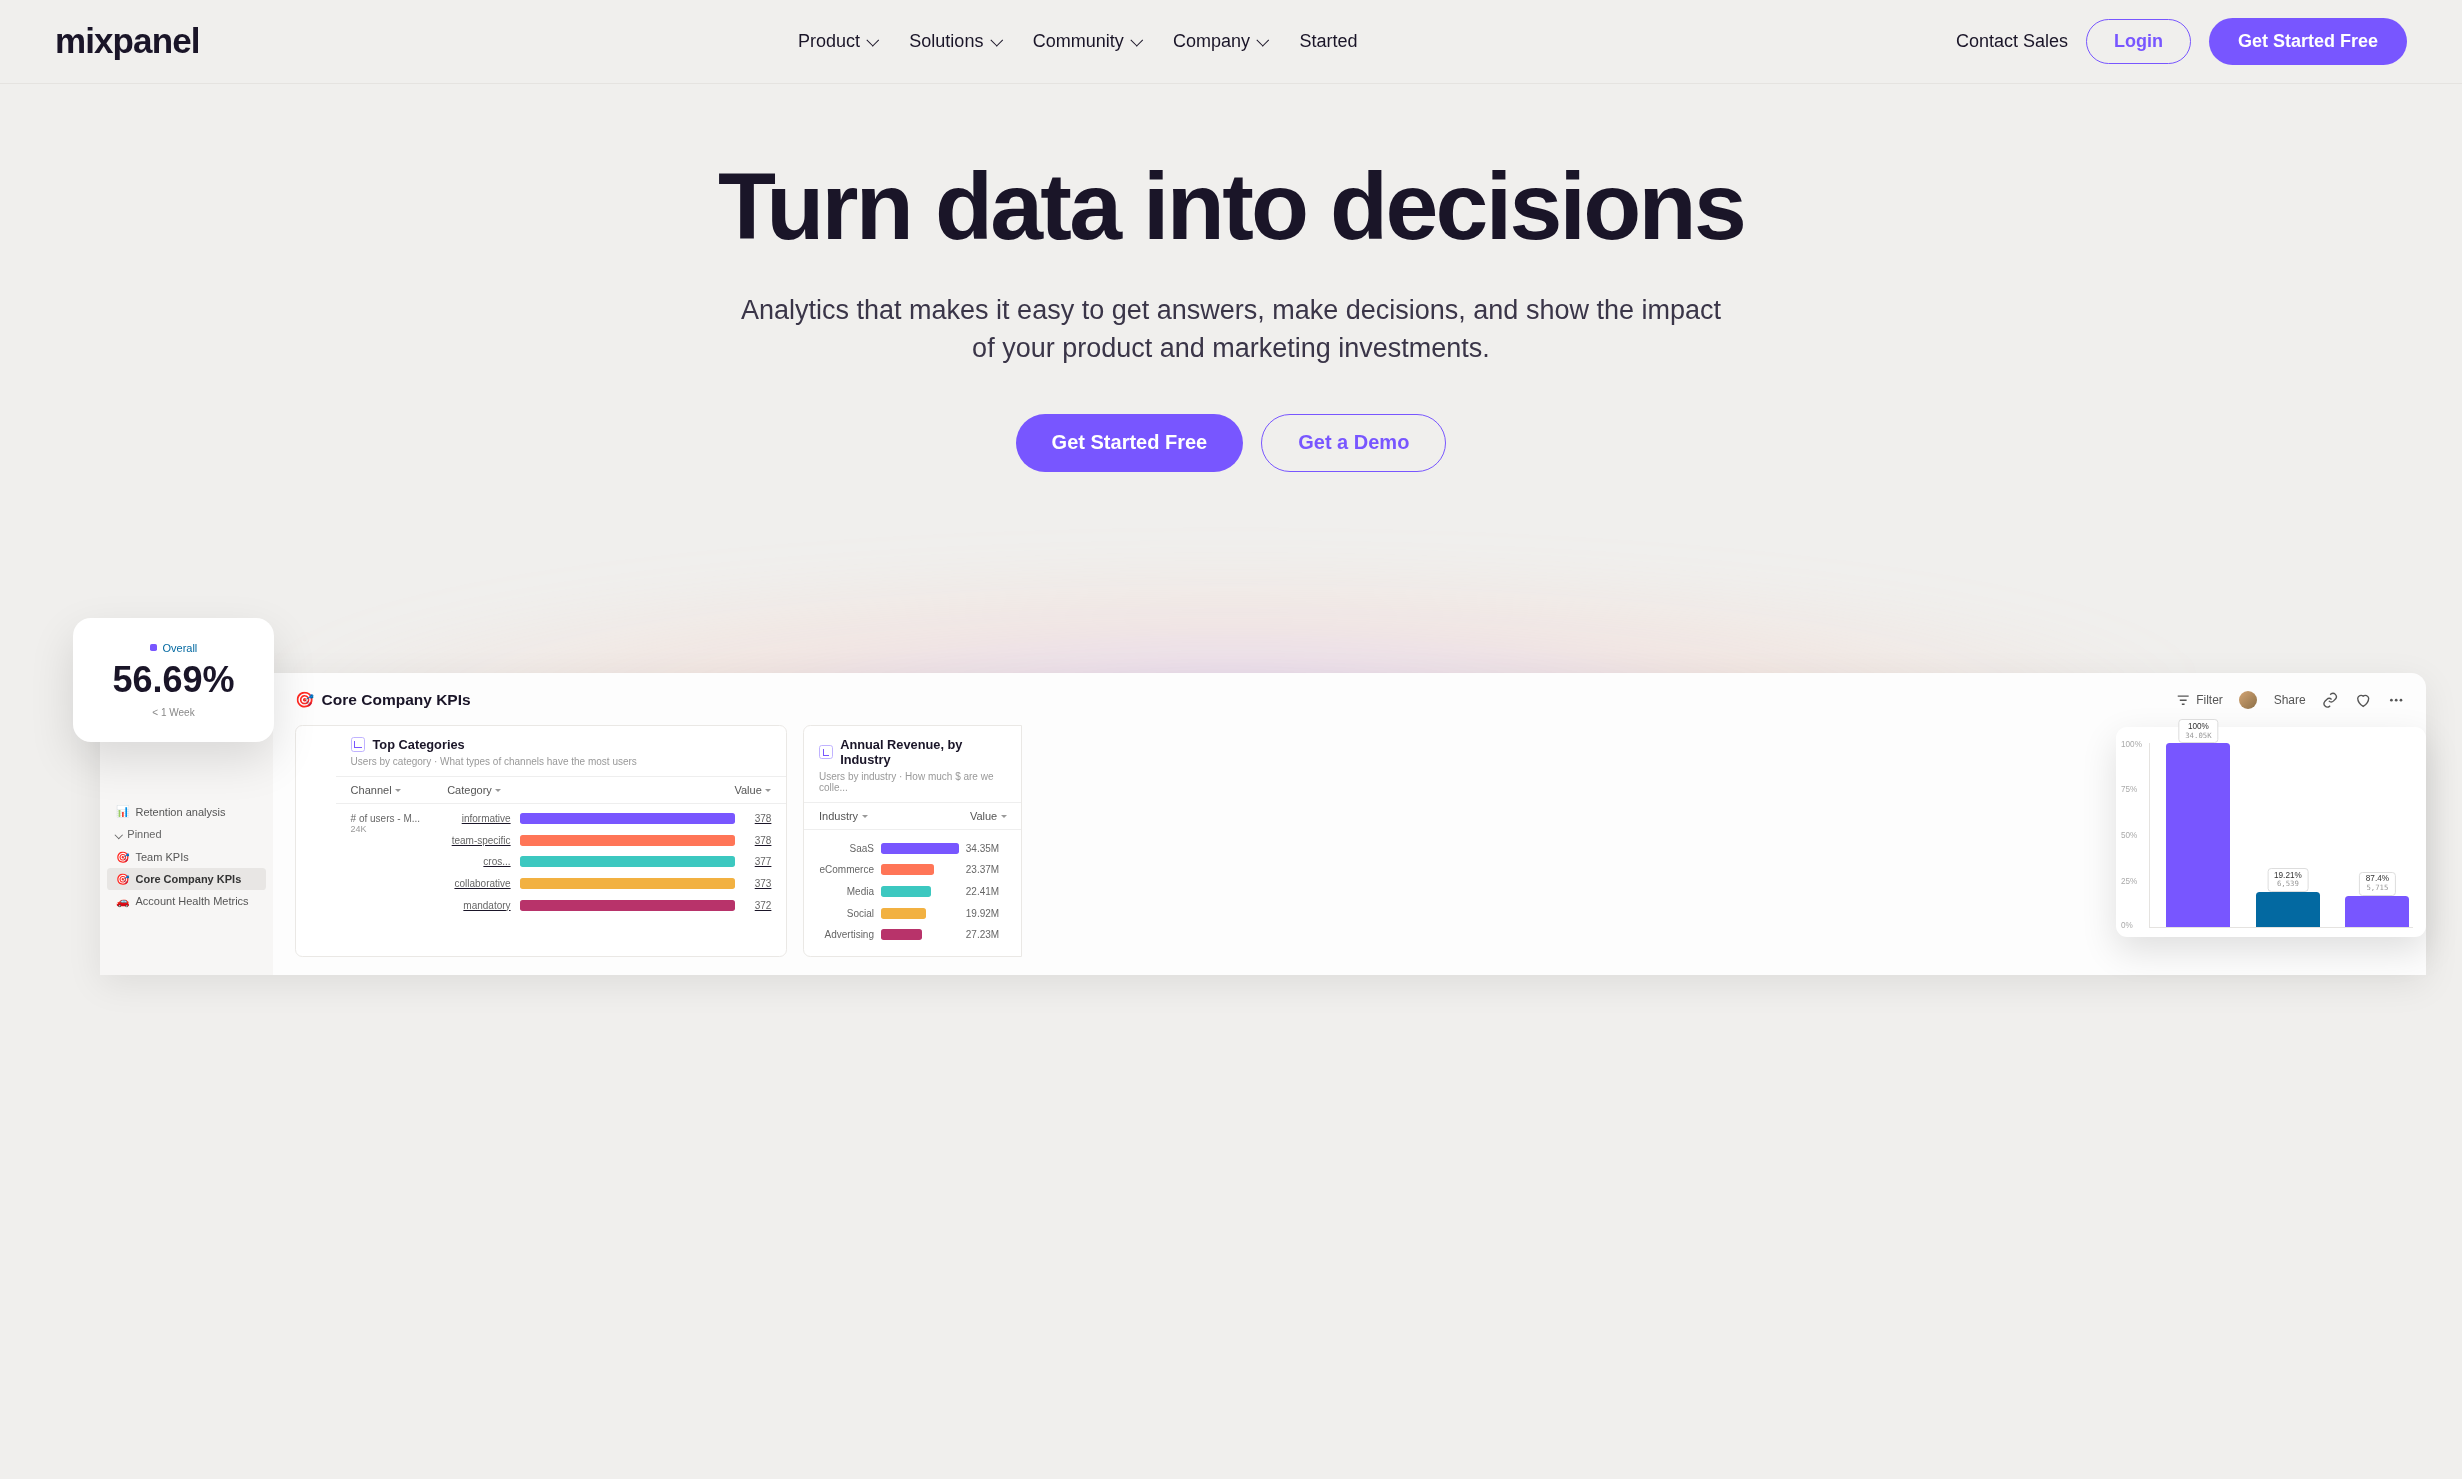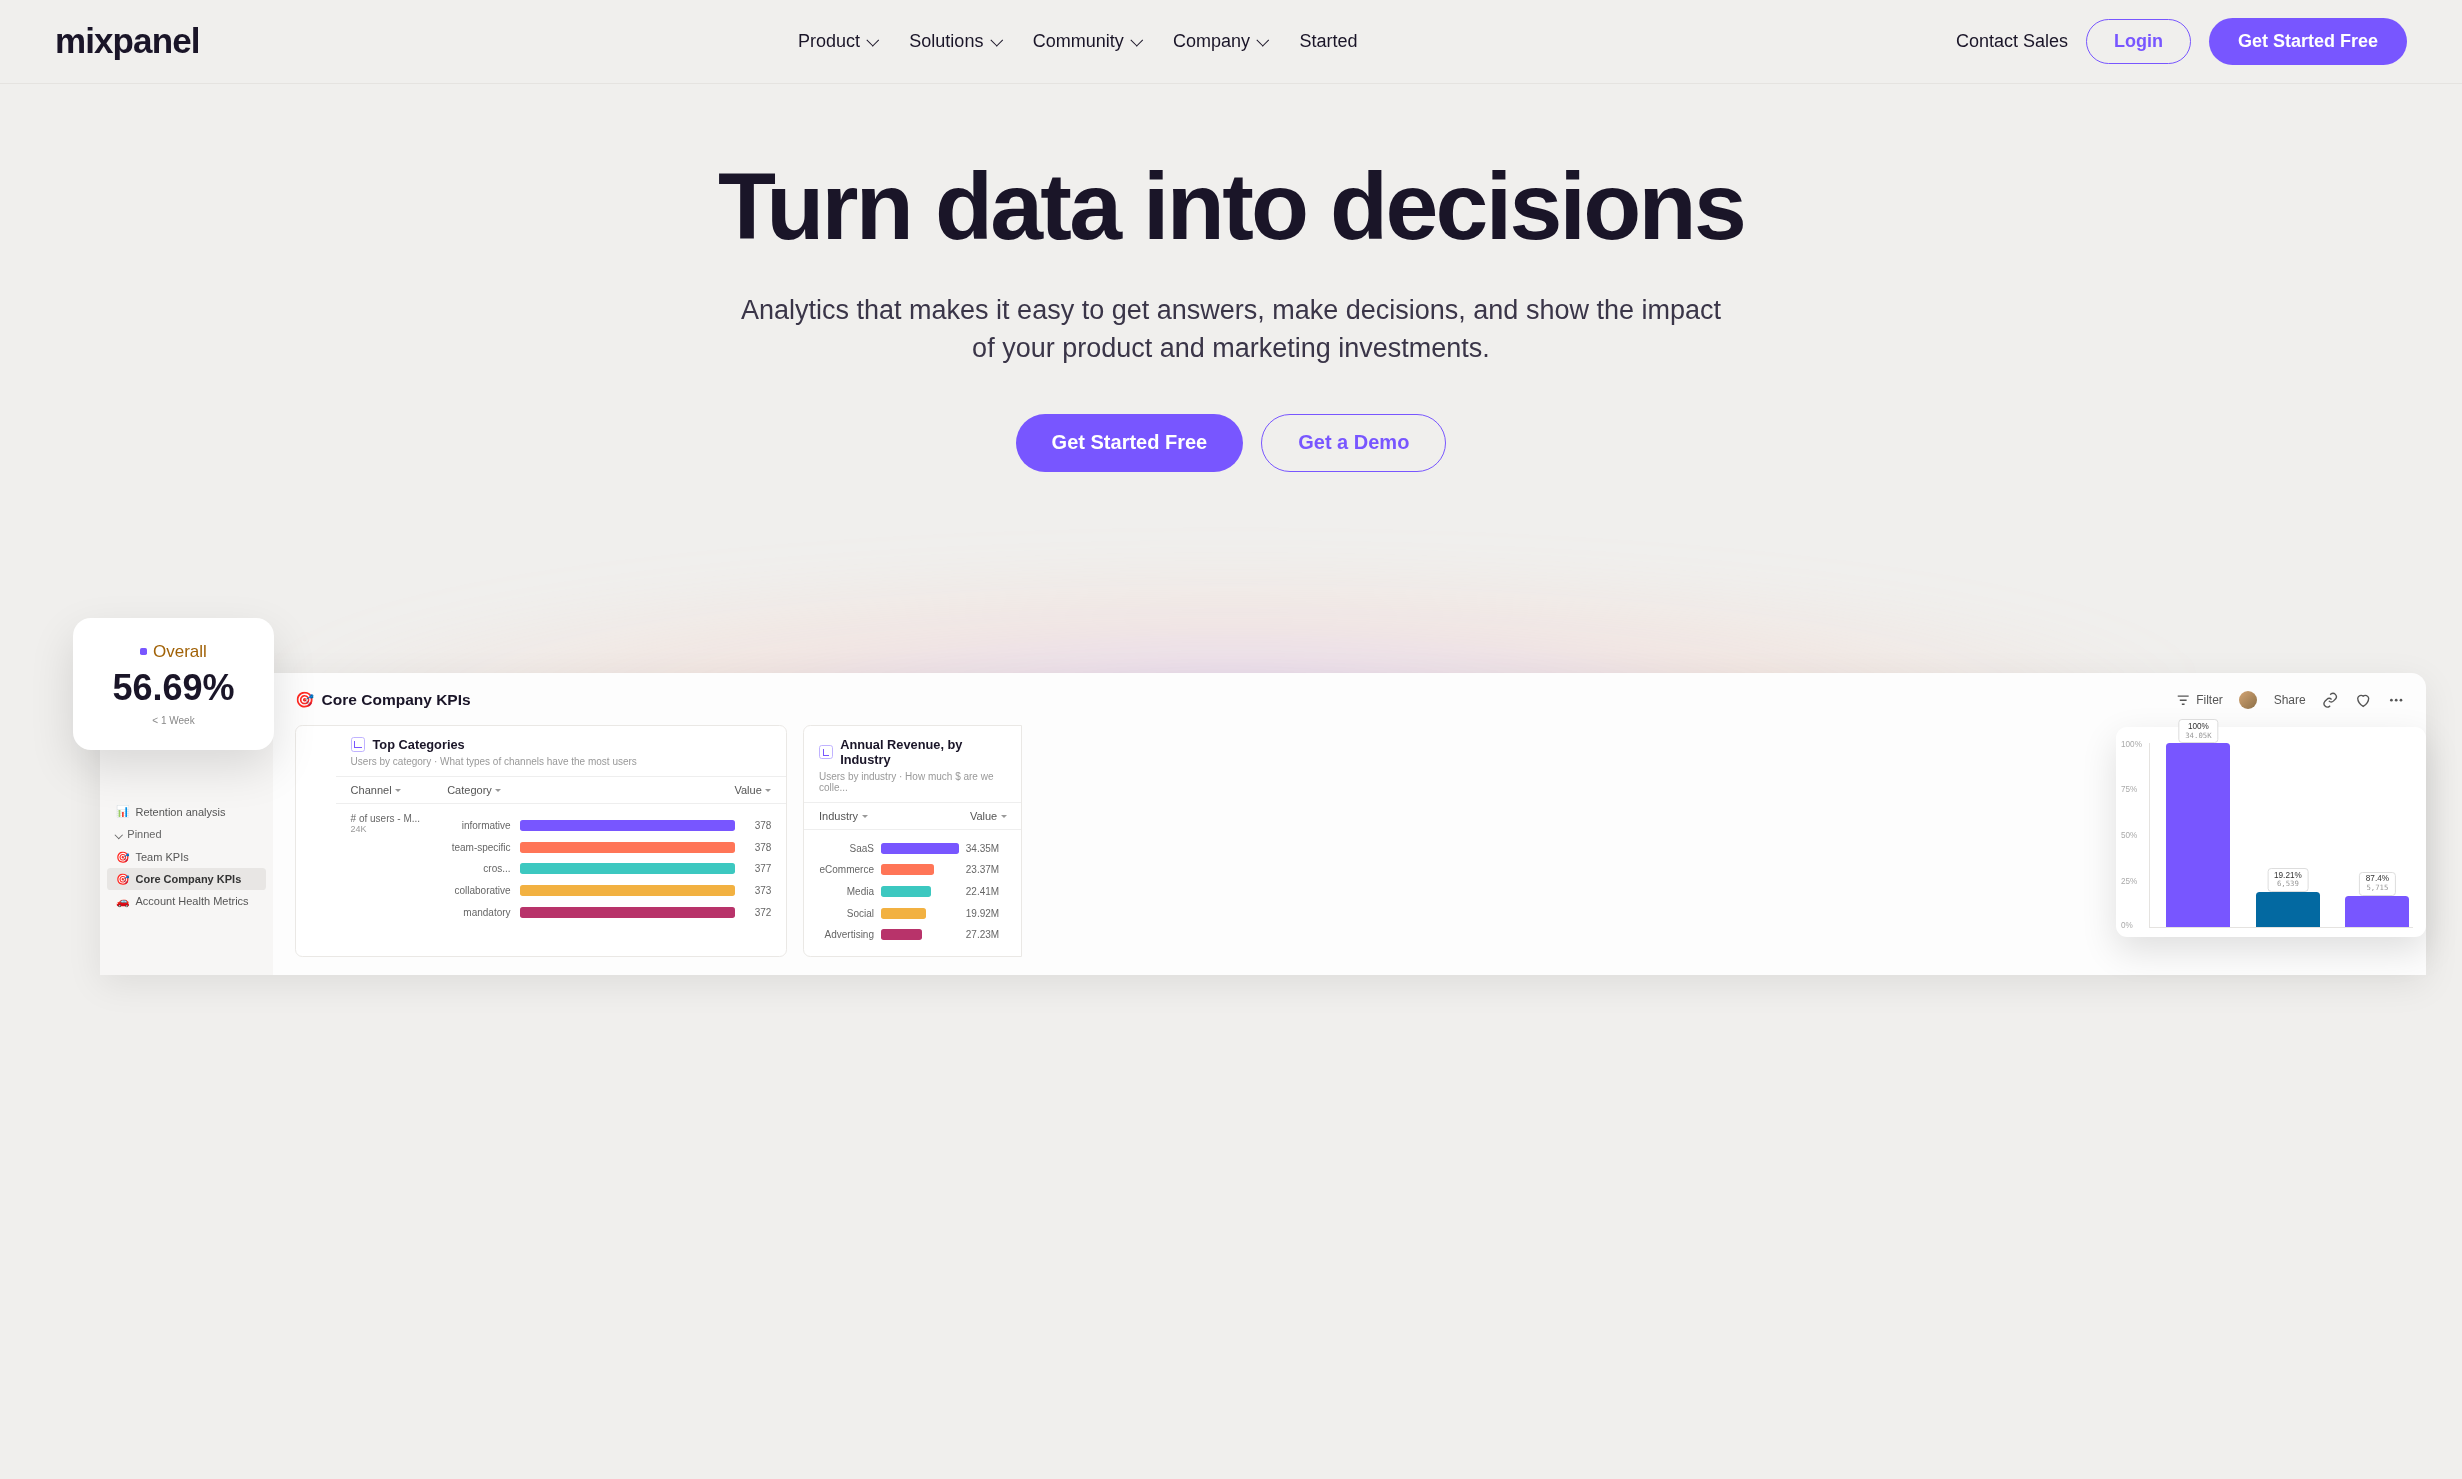--- a/index.html
+++ b/index.html
@@ -156,22 +156,22 @@
       padding: 24px 18px;
       box-shadow: 0 18px 46px rgba(0,0,0,0.12);
       z-index: 3;
       text-align: center;
     }
     .kpi-legend {
       display: flex;
       align-items: center;
       justify-content: center;
       gap: 5.5px;
-      font-size: 17px;
-      color: #a16207;
+      font-size: 11px;
+      color: #0369a1;
       margin-bottom: 5.5px;
     }
     .kpi-dot { width: 7.3px; height: 7.3px; background: #7856FF; border-radius: 1.8px; }
     .kpi-value {
       font-size: 36px;
       font-weight: 700;
       color: #1a1528;
     }
     .kpi-sub { font-size: 10px; color: #888; margin-top: 5.5px; }
 
@@ -318,24 +318,25 @@
     }
     .channel-col {
       width: 87px;
       font-size: 10px;
       color: #666;
     }
     .channel-col .num { font-size: 9px; color: #999; }
     .bars-col { flex: 1; }
     .bar-row {
       display: flex;
-      align-items: flex-end;
+      align-items: flex-start;
       gap: 9px;
       height: 18px;
       margin-bottom: 3.6px;
+      text-decoration: underline;
     }
     .bar-label {
       width: 73px;
       text-align: right;
       font-size: 10px;
       color: #666;
     }
     .bar-track {
       flex: 1;
       height: 11px;

